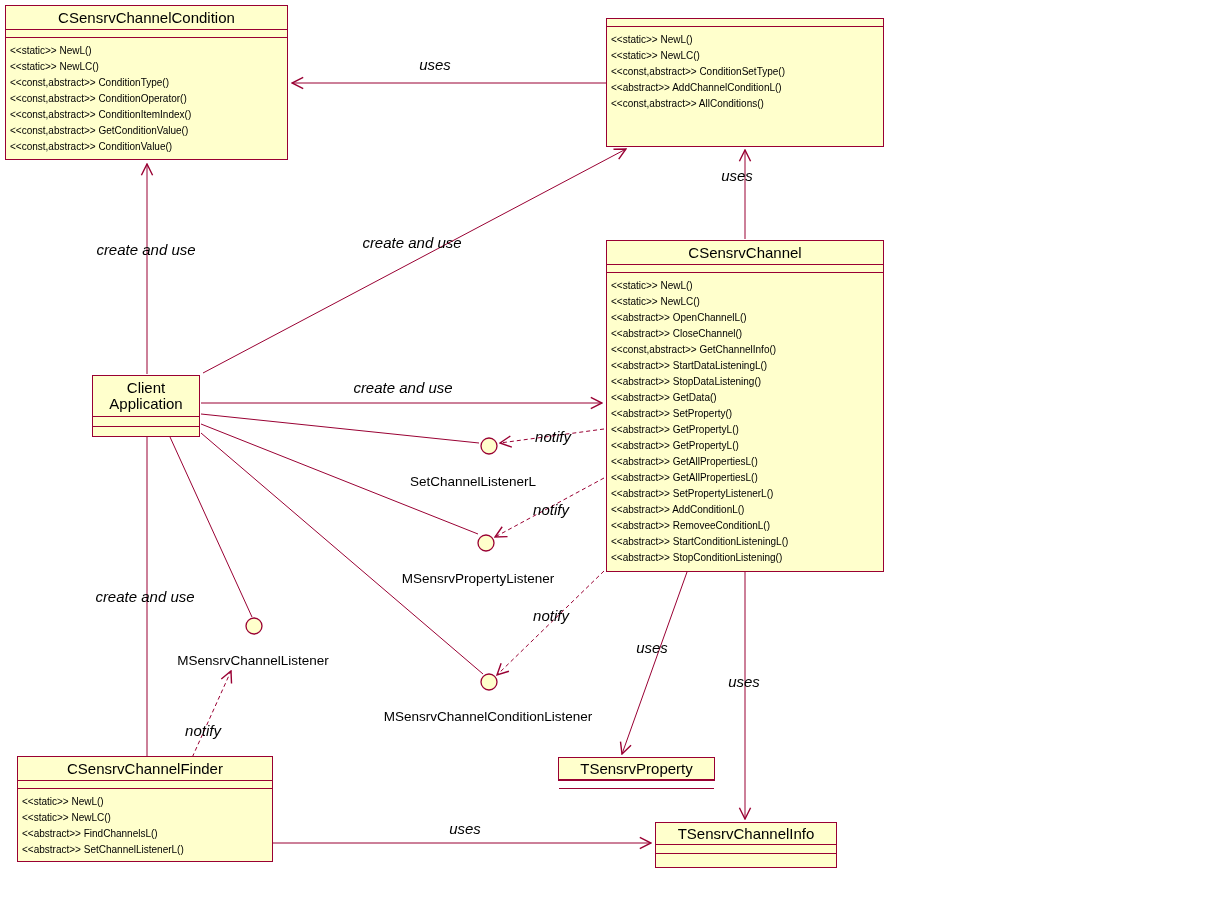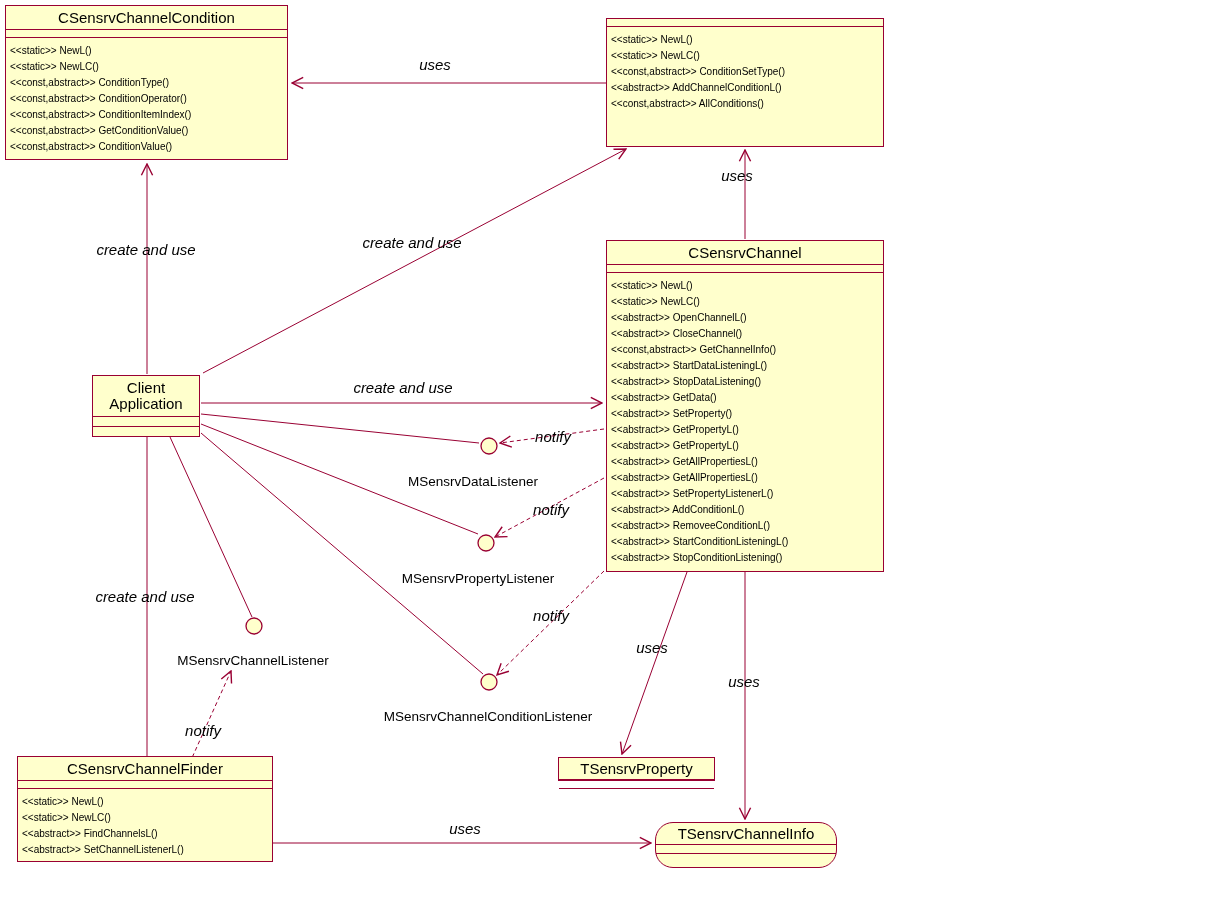--- a/index.html
+++ b/index.html
@@ -131,27 +131,27 @@
         <div class="method">&lt;&lt;abstract&gt;&gt; SetChannelListenerL()</div>
       </div>
   </div>
 
   <div class="class-box small-box" style="left:558px; top:757px; width:157px; height:24px;">
     <div class="class-title">TSensrvProperty</div>
     <div class="compartment-empty"></div>
     <div class="compartment-empty"></div>
   </div>
 
-  <div class="class-box small-box" style="left:655px; top:822px; width:182px; height:46px;border-radius:18px;">
+  <div class="class-box small-box" style="left:655px; top:822px; width:182px; height:46px;">
     <div class="class-title">TSensrvChannelInfo</div>
     <div class="compartment-empty"></div>
     <div class="compartment-empty"></div>
   </div>
 
-  <div class="iface-label" style="left:473px; top:481px;">MSensrvDataListener</div>
+  <div class="iface-label" style="left:473px; top:481px;">SetChannelListenerL</div>
   <div class="iface-label" style="left:478px; top:578px;">MSensrvPropertyListener</div>
   <div class="iface-label" style="left:253px; top:660px;">MSensrvChannelListener</div>
   <div class="iface-label" style="left:488px; top:716px;">MSensrvChannelConditionListener</div>
 
   <div class="edge-label" style="left:435px; top:64px;">uses</div>
   <div class="edge-label" style="left:146px; top:249px;">create and use</div>
   <div class="edge-label" style="left:412px; top:242px;">create and use</div>
   <div class="edge-label" style="left:737px; top:175px;">uses</div>
   <div class="edge-label" style="left:403px; top:387px;">create and use</div>
   <div class="edge-label" style="left:553px; top:436px;">notify</div>

